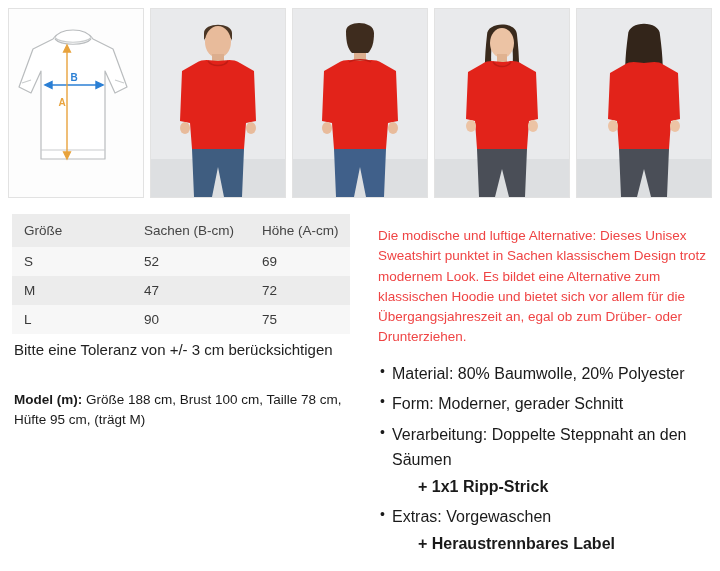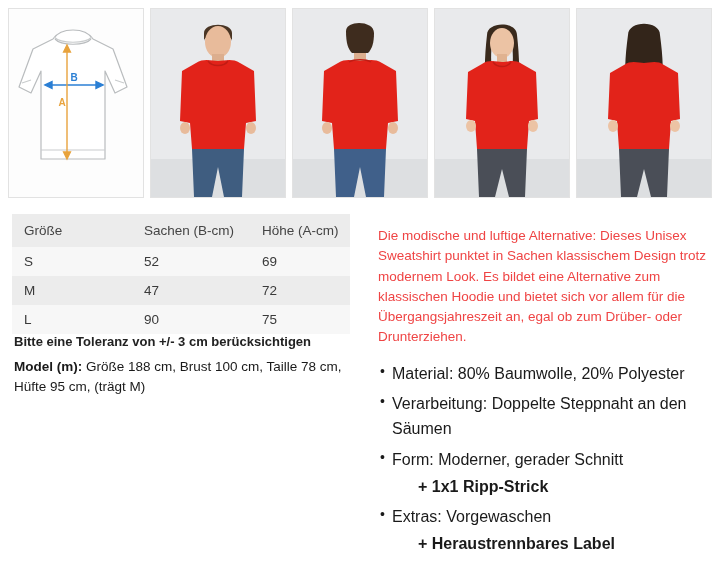--- a/index.html
+++ b/index.html
@@ -73,29 +73,28 @@
   table.size-table tbody tr.odd { background: #f7f7f7; }
   table.size-table tbody tr.even { background: #ececec; }
   table.size-table td.col-size { width: 120px; }
   table.size-table td.col-b { width: 118px; }
   table.size-table td.col-h { width: 100px; }
   table.size-table th.col-size { width: 120px; }
   table.size-table th.col-b { width: 118px; }
   table.size-table th.col-h { width: 100px; }
 
   .tolerance {
-    font-size: 13px;
+    font-size: 15px;
     color: #222;
-    margin: 0 0 0 2px;
-    font-weight: bold;
+    margin: 7px 0 0 2px;
   }
   .model-block {
     font-size: 13.5px;
     line-height: 1.45;
-    margin-top: 8px;
+    margin-top: 32px;
     margin-left: 2px;
     color: #1a1a1a;
   }
   .model-block b { font-weight: bold; }
 
   
   .desc {
     font-size: 13.5px;
     line-height: 1.5;
     color: #ef4444;
@@ -272,21 +271,21 @@
         <b>Model (m):</b>
         <span>Größe 188 cm, Brust 100 cm, Taille 78 cm, Hüfte 95 cm, (trägt M)</span>
       </div>
 
     </div>
 
     <div class="right-col">
       <p class="desc">Die modische und luftige Alternative: Dieses Unisex Sweatshirt punktet in Sachen klassischem Design trotz modernem Look. Es bildet eine Alternative zum klassischen Hoodie und bietet sich vor allem für die Übergangsjahreszeit an, egal ob zum Drüber- oder Drunterziehen.</p>
       <ul class="features">
         <li class="bulleted">Material: 80% Baumwolle, 20% Polyester</li>
+        <li class="bulleted">Form: Moderner, gerader Schnitt</li>
         <li class="bulleted">Verarbeitung: Doppelte Steppnaht an den Säumen</li>
-        <li class="bulleted">Form: Moderner, gerader Schnitt</li>
         <li class="sub">+ 1x1 Ripp-Strick</li>
         <li class="bulleted">Extras: Vorgewaschen</li>
         <li class="sub">+ Heraustrennbares Label</li>
       </ul>
     </div>
   </div>
 </div>
 
 </body></html>

